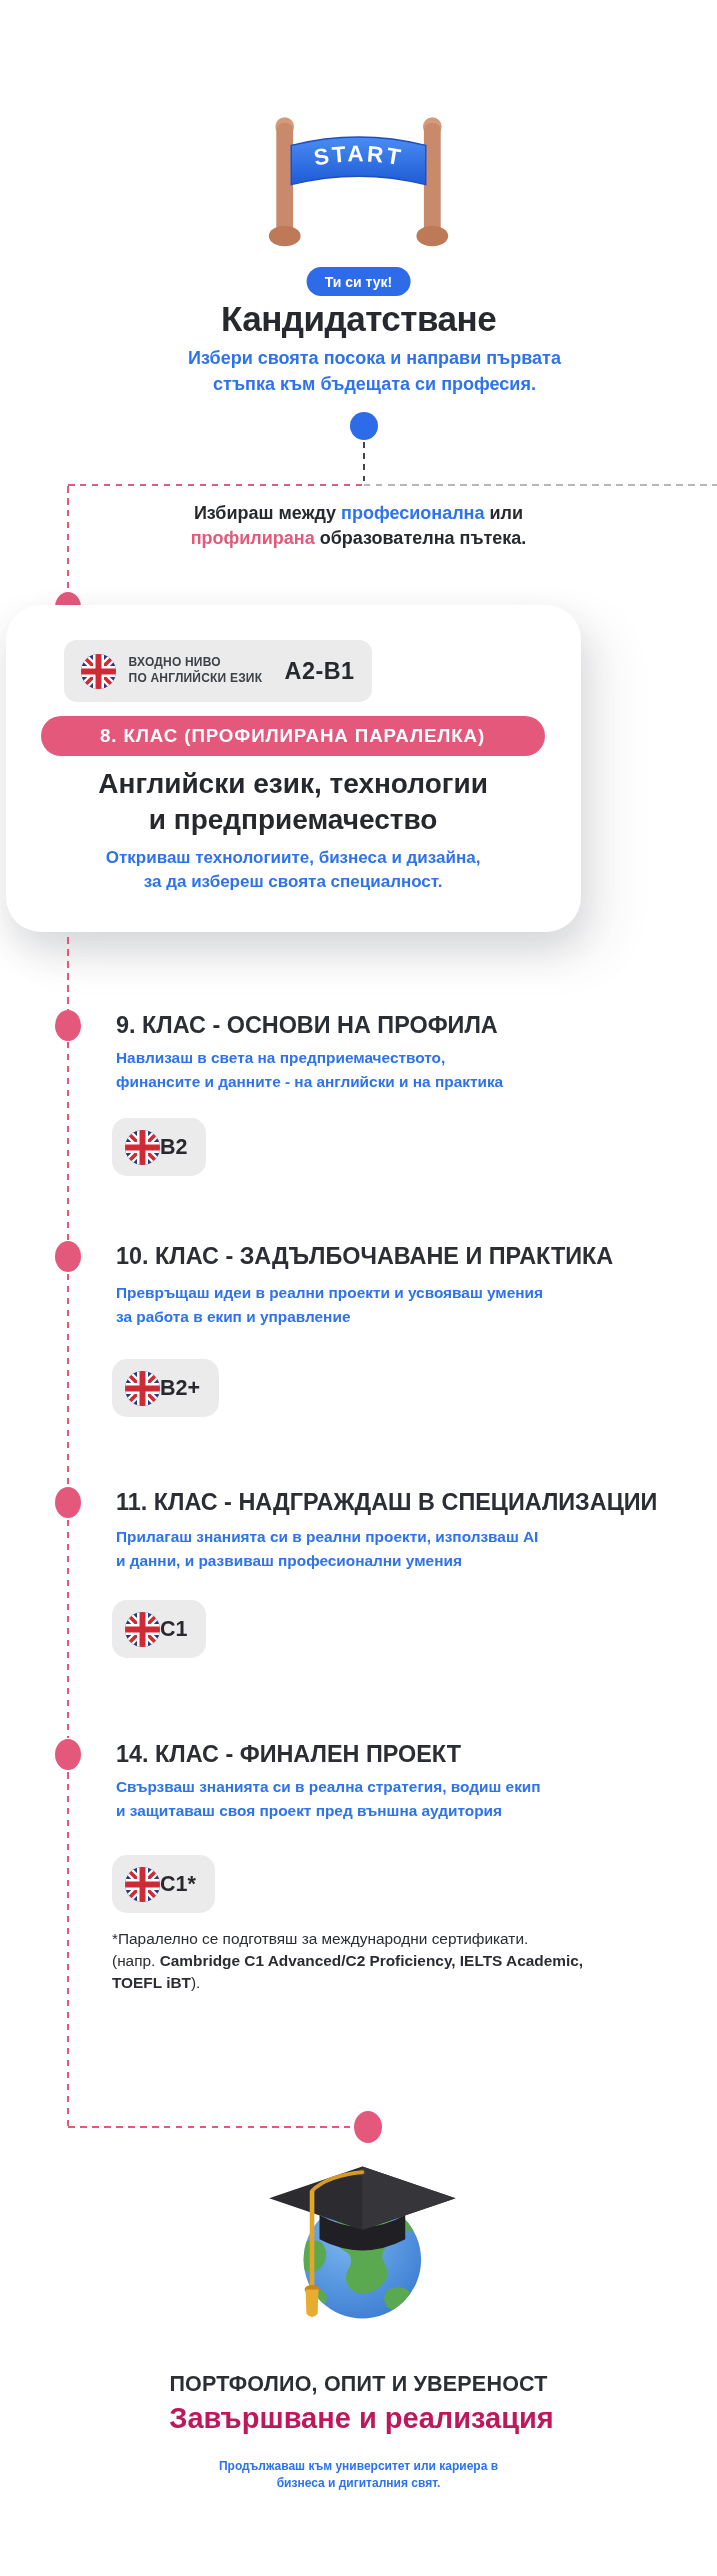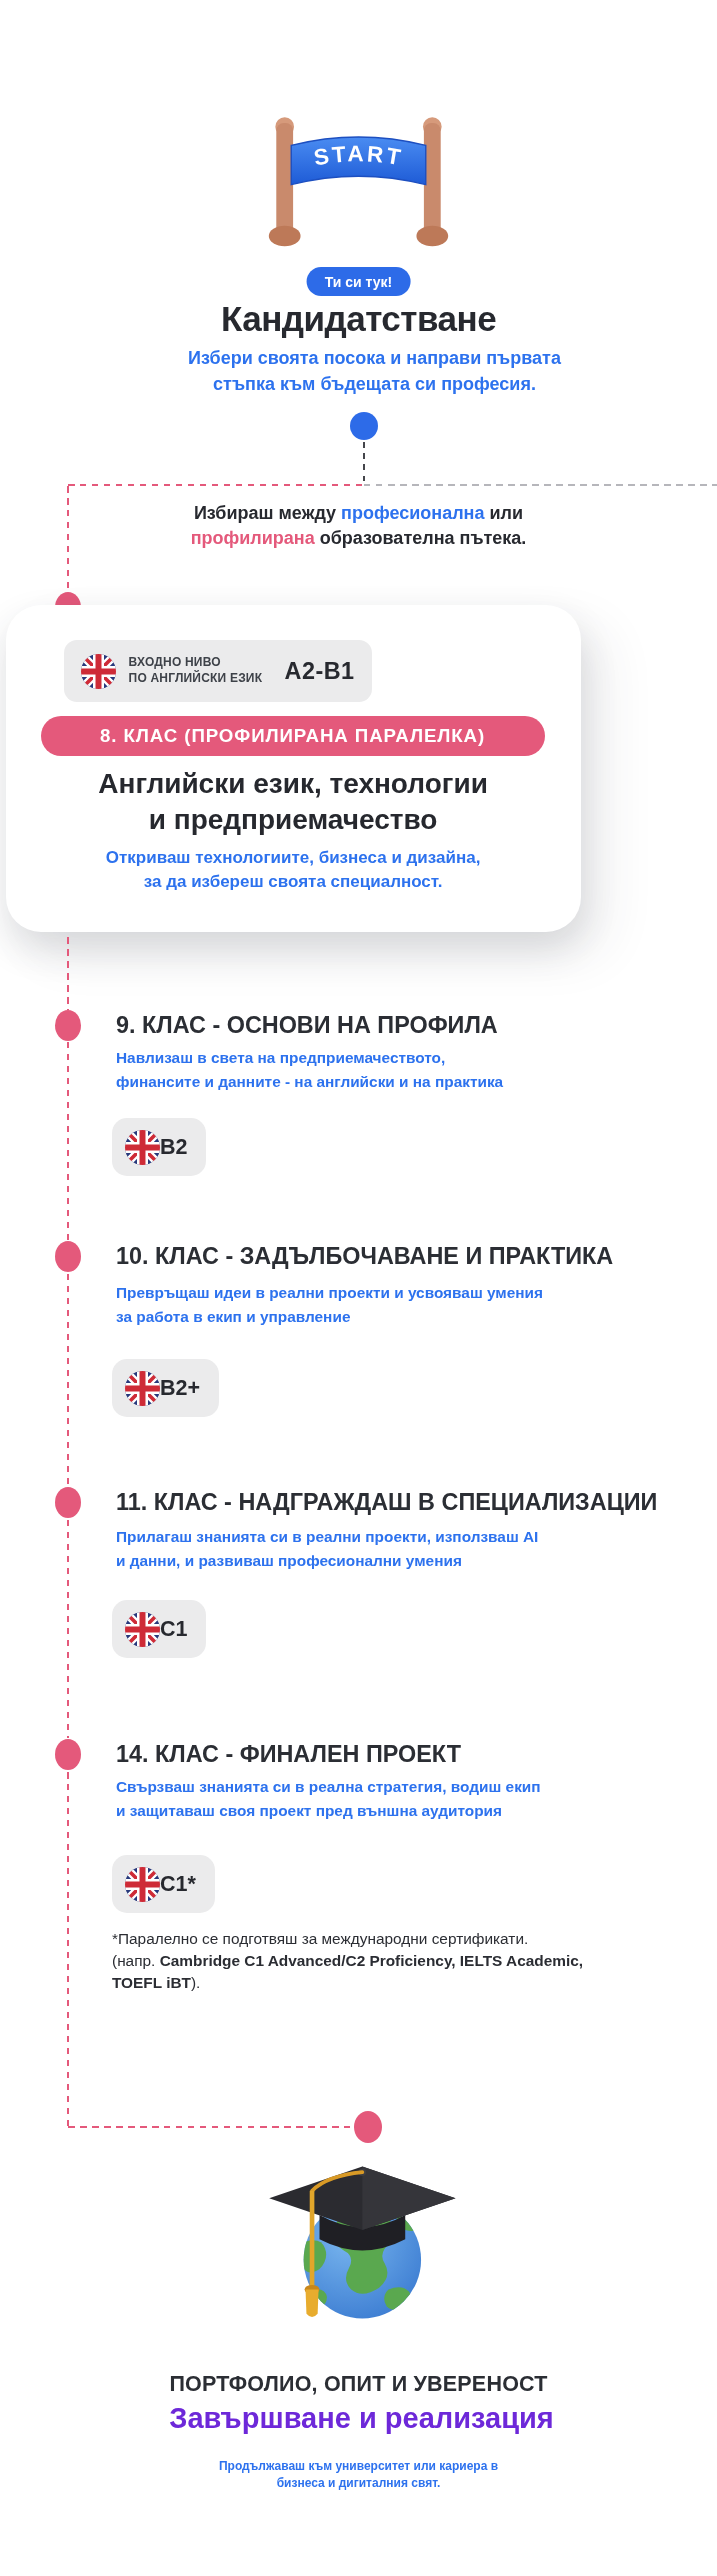--- a/index.html
+++ b/index.html
@@ -69,21 +69,21 @@
     align-items:center;gap:0;padding:0 18.7px 0 13px;left:112px;
   }
   .level-badge .lvl{font-size:21.5px;font-weight:800;color:#27292F;}
   .flag{width:35px;height:35px;display:block;}
 
   .note{left:112px;top:1928px;width:551px;font-size:15.4px;line-height:22px;color:#2B2D33;font-weight:500;}
   .note b{font-weight:800;}
 
   
   .outro-kicker{top:2372px;font-size:21.5px;font-weight:700;color:#2B2E34;letter-spacing:0.2px;}
-  .outro-title{top:2402px;font-size:29px;font-weight:800;color:#6d28d9;margin-left:6px;}
+  .outro-title{top:2402px;font-size:29px;font-weight:800;color:#be185d;margin-left:6px;}
   .outro-sub{top:2458px;font-size:12px;font-weight:600;color:#2D72EE;line-height:1.42;}
 </style>
 </head>
 <body>
 
 <svg width="0" height="0" style="position:absolute" aria-hidden="true">
   <defs>
     <clipPath id="ukclip">
         <circle cx="19" cy="19" r="19"></circle>
       </clipPath>

